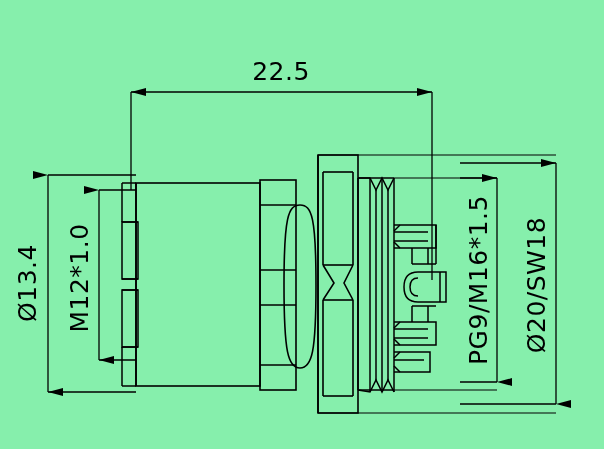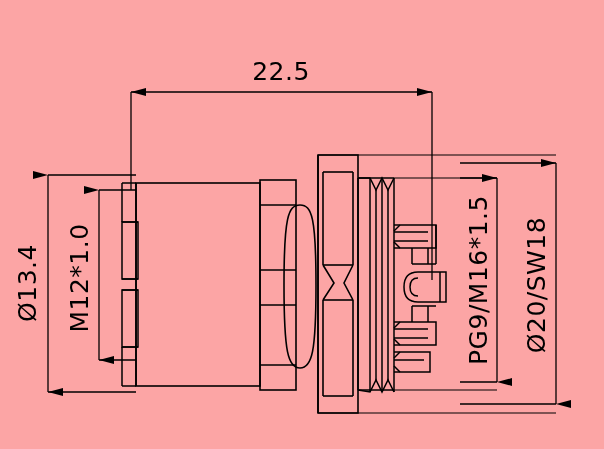--- a/index.html
+++ b/index.html
@@ -7,21 +7,21 @@
     padding: 0;
     background: #ffffff;
   }
   body {
     font-family: "DejaVu Sans", sans-serif;
   }
   #drawing-root {
     position: relative;
     width: 604px;
     height: 449px;
-    background: #fca5a5;
+    background: #86efac;
     overflow: hidden;
   }
   #drawing-svg {
     position: absolute;
     left: 0;
     top: 0;
     width: 604px;
     height: 449px;
     display: block;
   }

